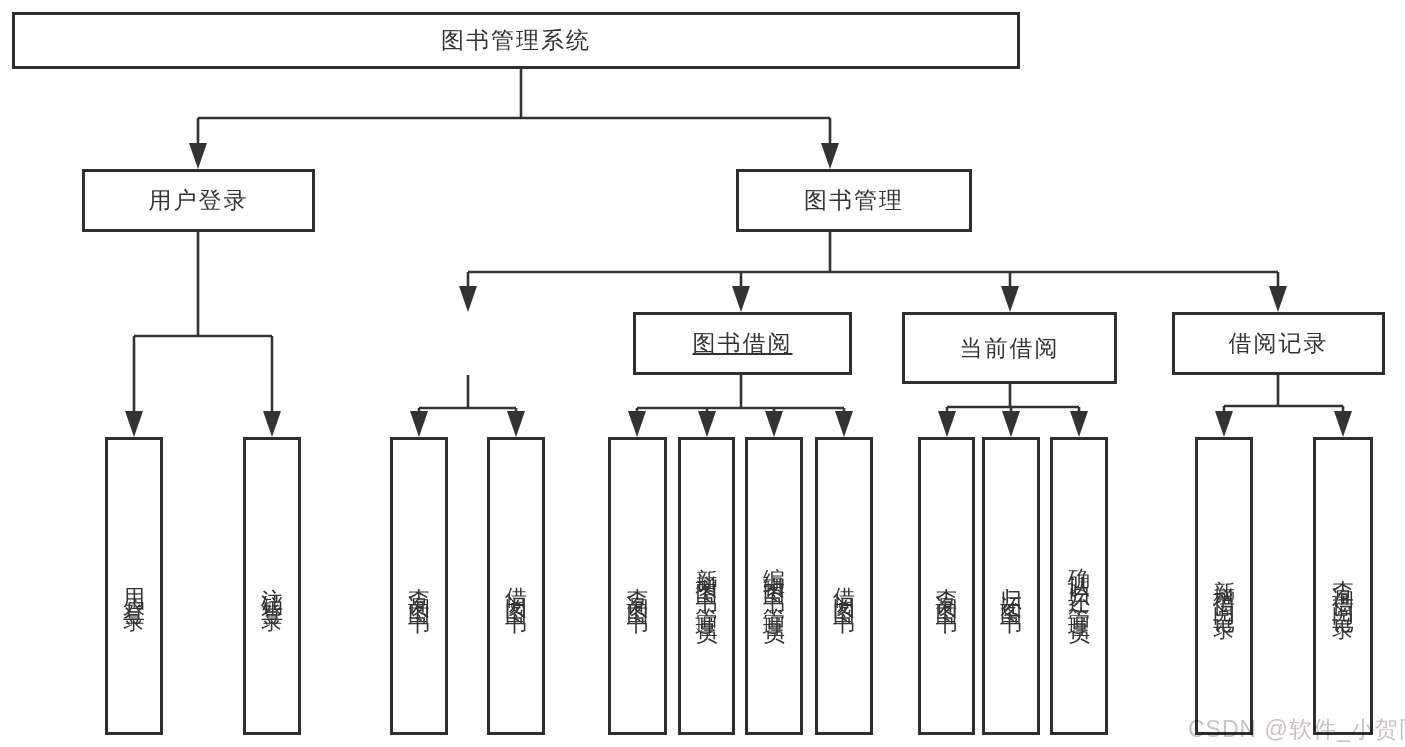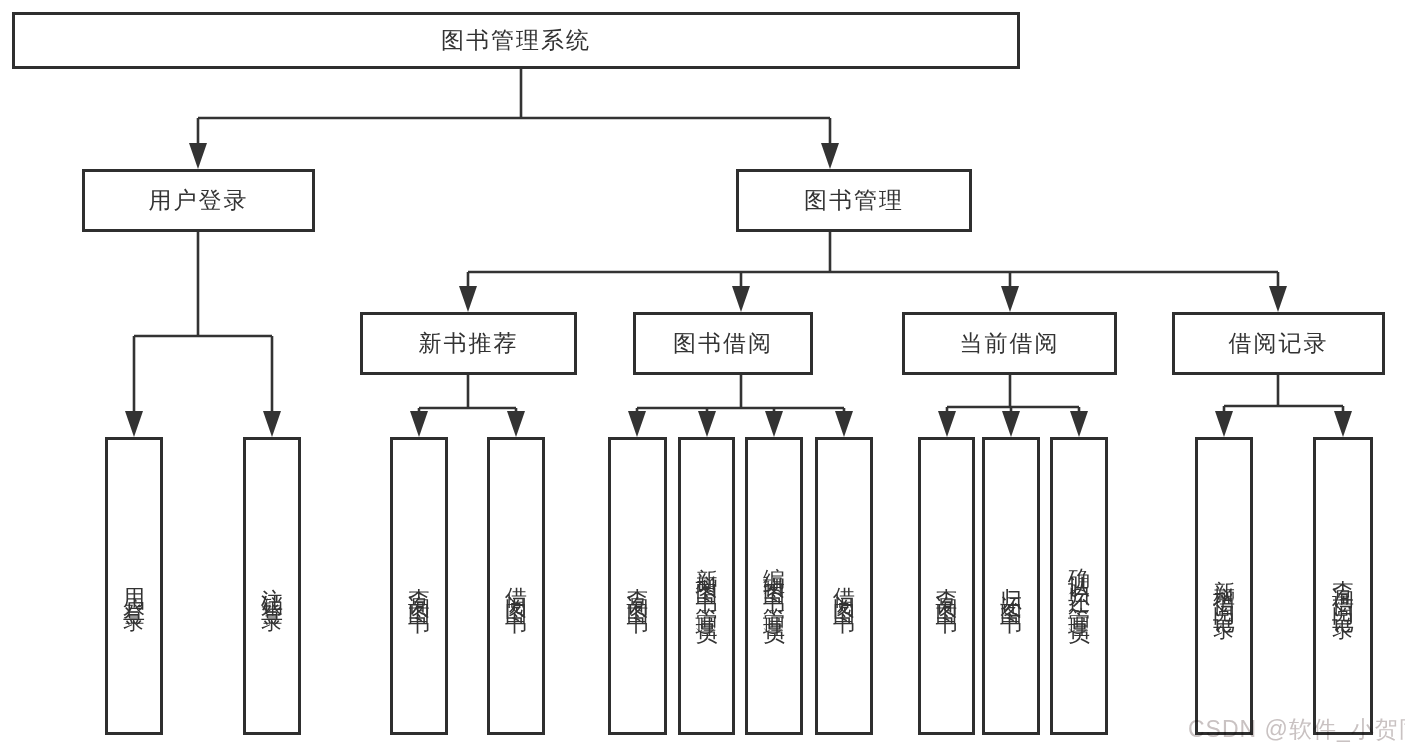--- a/index.html
+++ b/index.html
@@ -144,23 +144,22 @@
       <line x1="1343" y1="406" x2="1343" y2="420"></line>
       <polygon points="1334,411 1352,411 1343,437"></polygon>
     </g>
   </svg>
 
   <div class="node hbox" style="left:12px; top:12px; width:1008px; height:57px;">图书管理系统</div>
 
   <div class="node hbox" style="left:82px; top:169px; width:233px; height:63px;">用户登录</div>
   <div class="node hbox" style="left:736px; top:169px; width:236px; height:63px;">图书管理</div>
 
-  <div class="node hbox" style="left:360px; top:312px; width:217px; height:63px;">新书推荐</div>
-  <div class="node hbox" style="left:633px; top:312px; width:180px; height:63px;">图书借阅</div>
-  <div class="node hbox" style="left:902px; top:312px; width:215px; height:63px;">当前借阅</div>
+  <div class="node hbox" style="left:633px; top:312px; width:219px; height:63px;text-decoration:underline;">图书借阅</div>
+  <div class="node hbox" style="left:902px; top:312px; width:215px; height:72px;">当前借阅</div>
   <div class="node hbox" style="left:1172px; top:312px; width:213px; height:63px;">借阅记录</div>
 
   <div class="node vbox" style="left:105px; top:437px; width:58px; height:298px;">
     <span class="vtext">用户登录</span>
   </div>
   <div class="node vbox" style="left:243px; top:437px; width:58px; height:298px;">
     <span class="vtext">注销登录</span>
   </div>
 
   <div class="node vbox" style="left:390px; top:437px; width:58px; height:298px;">

